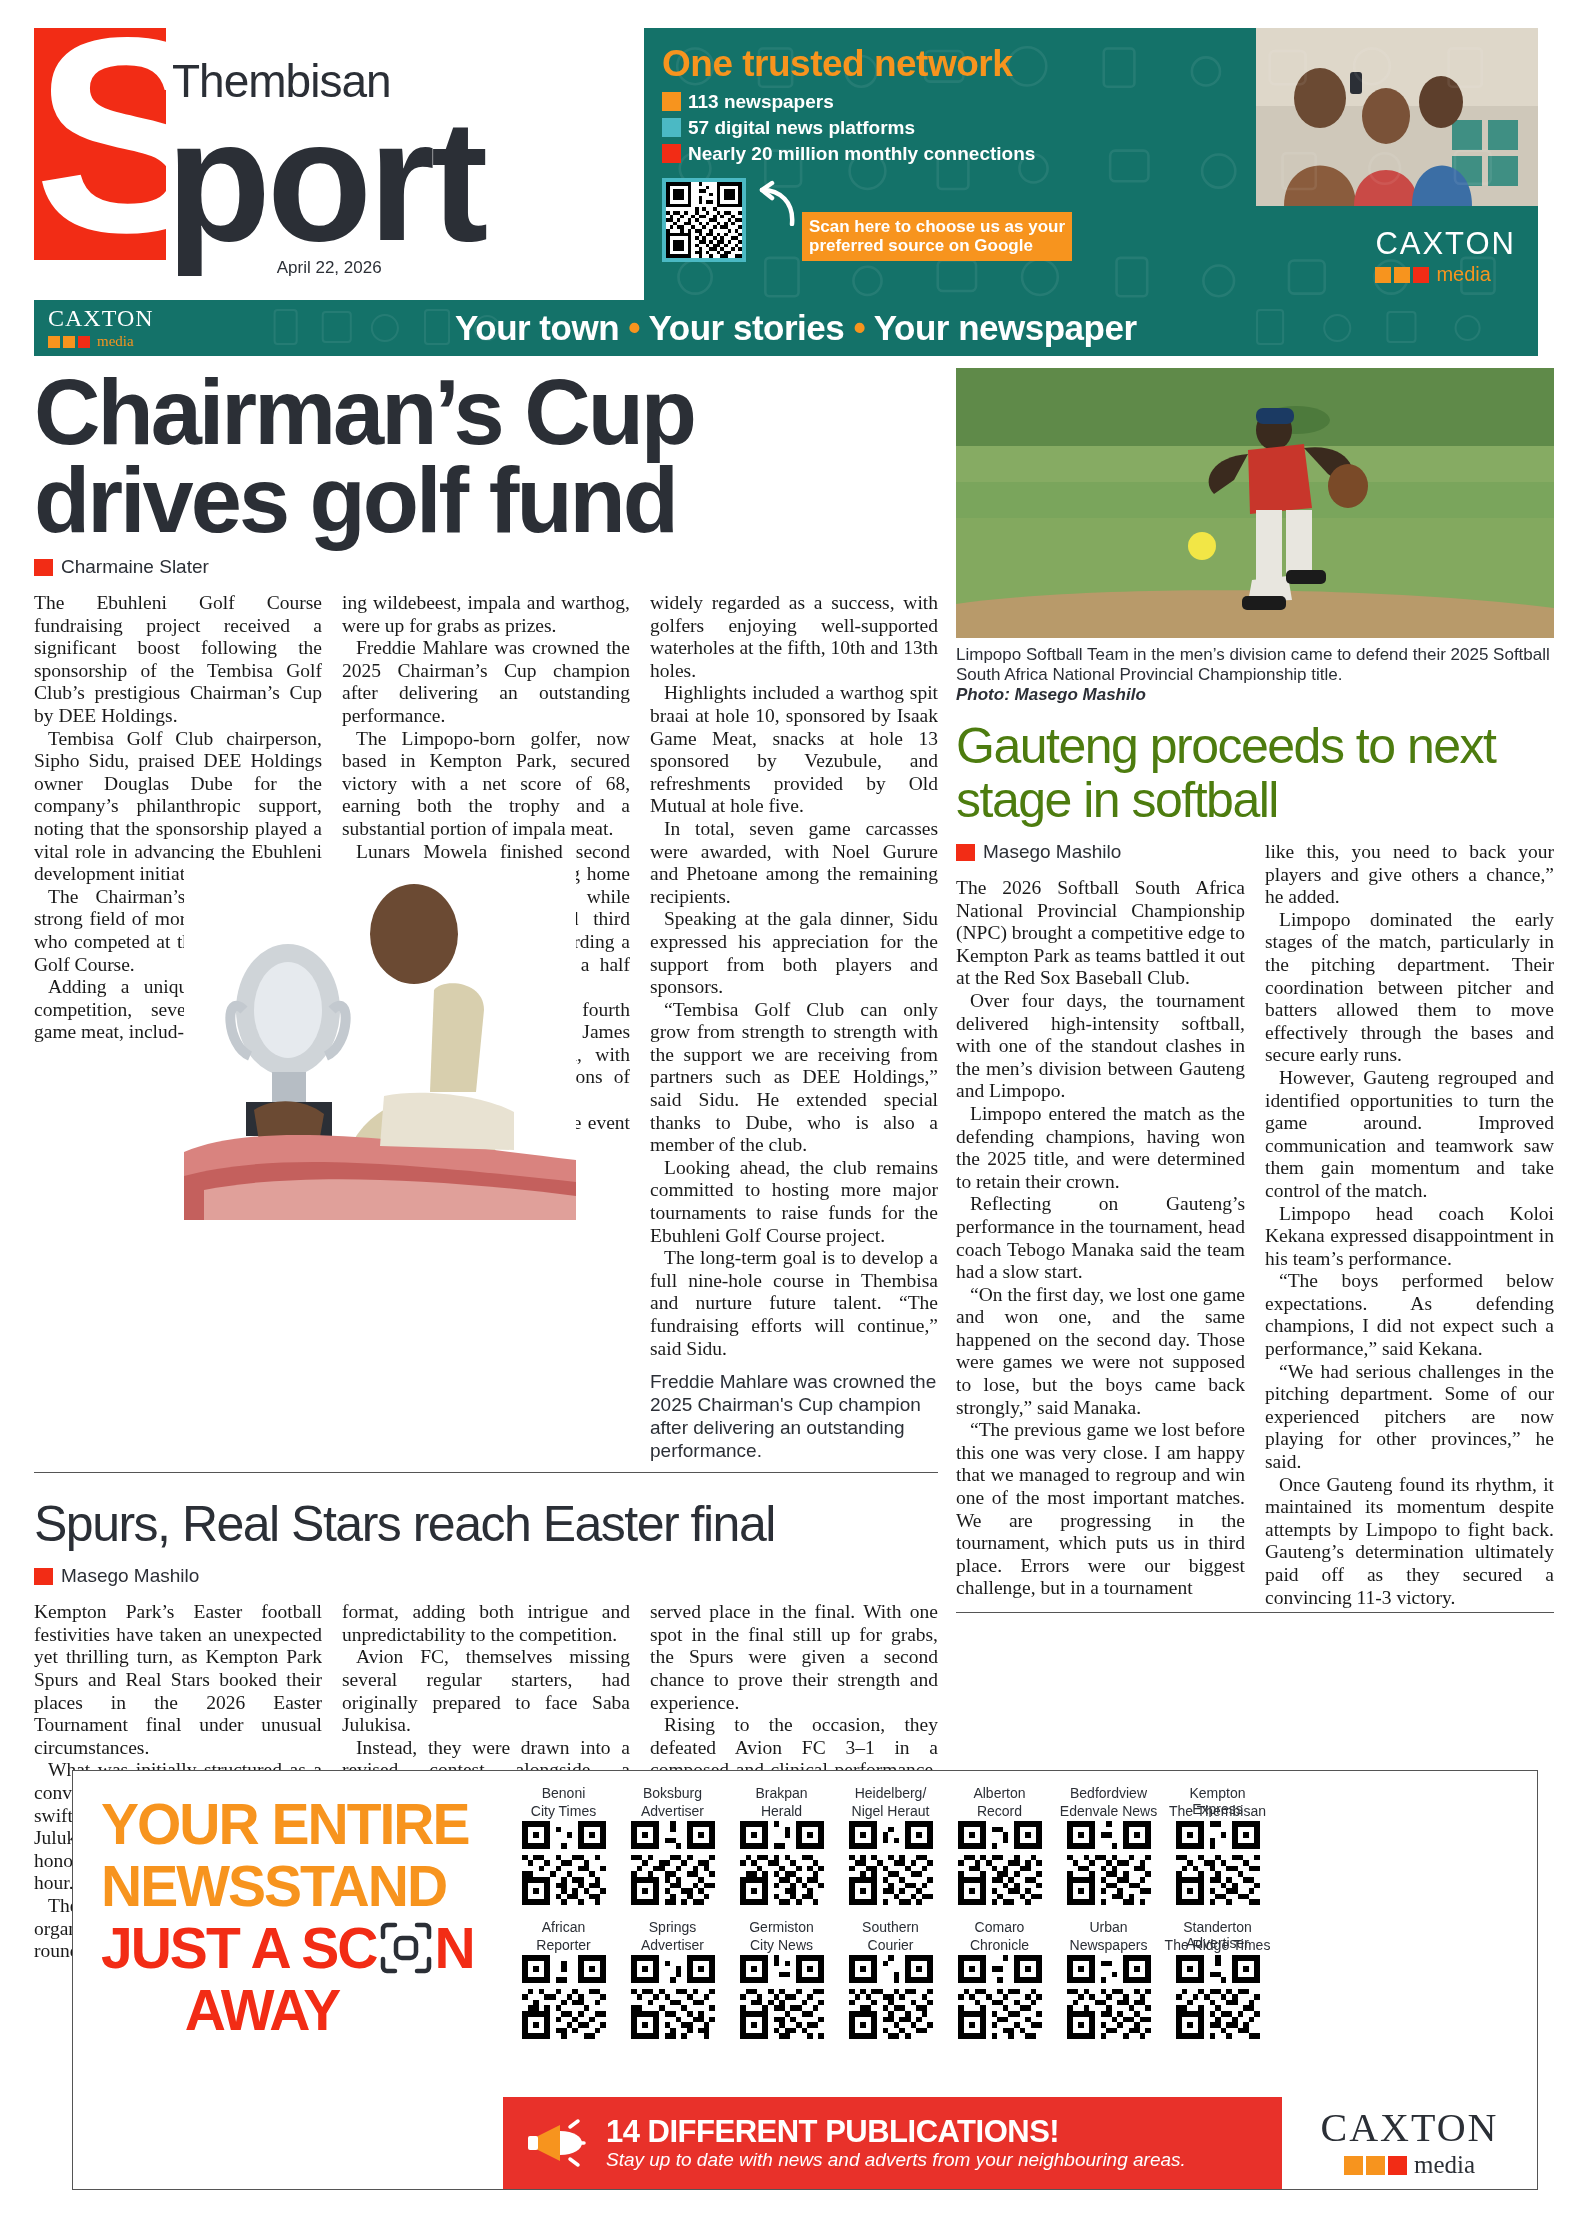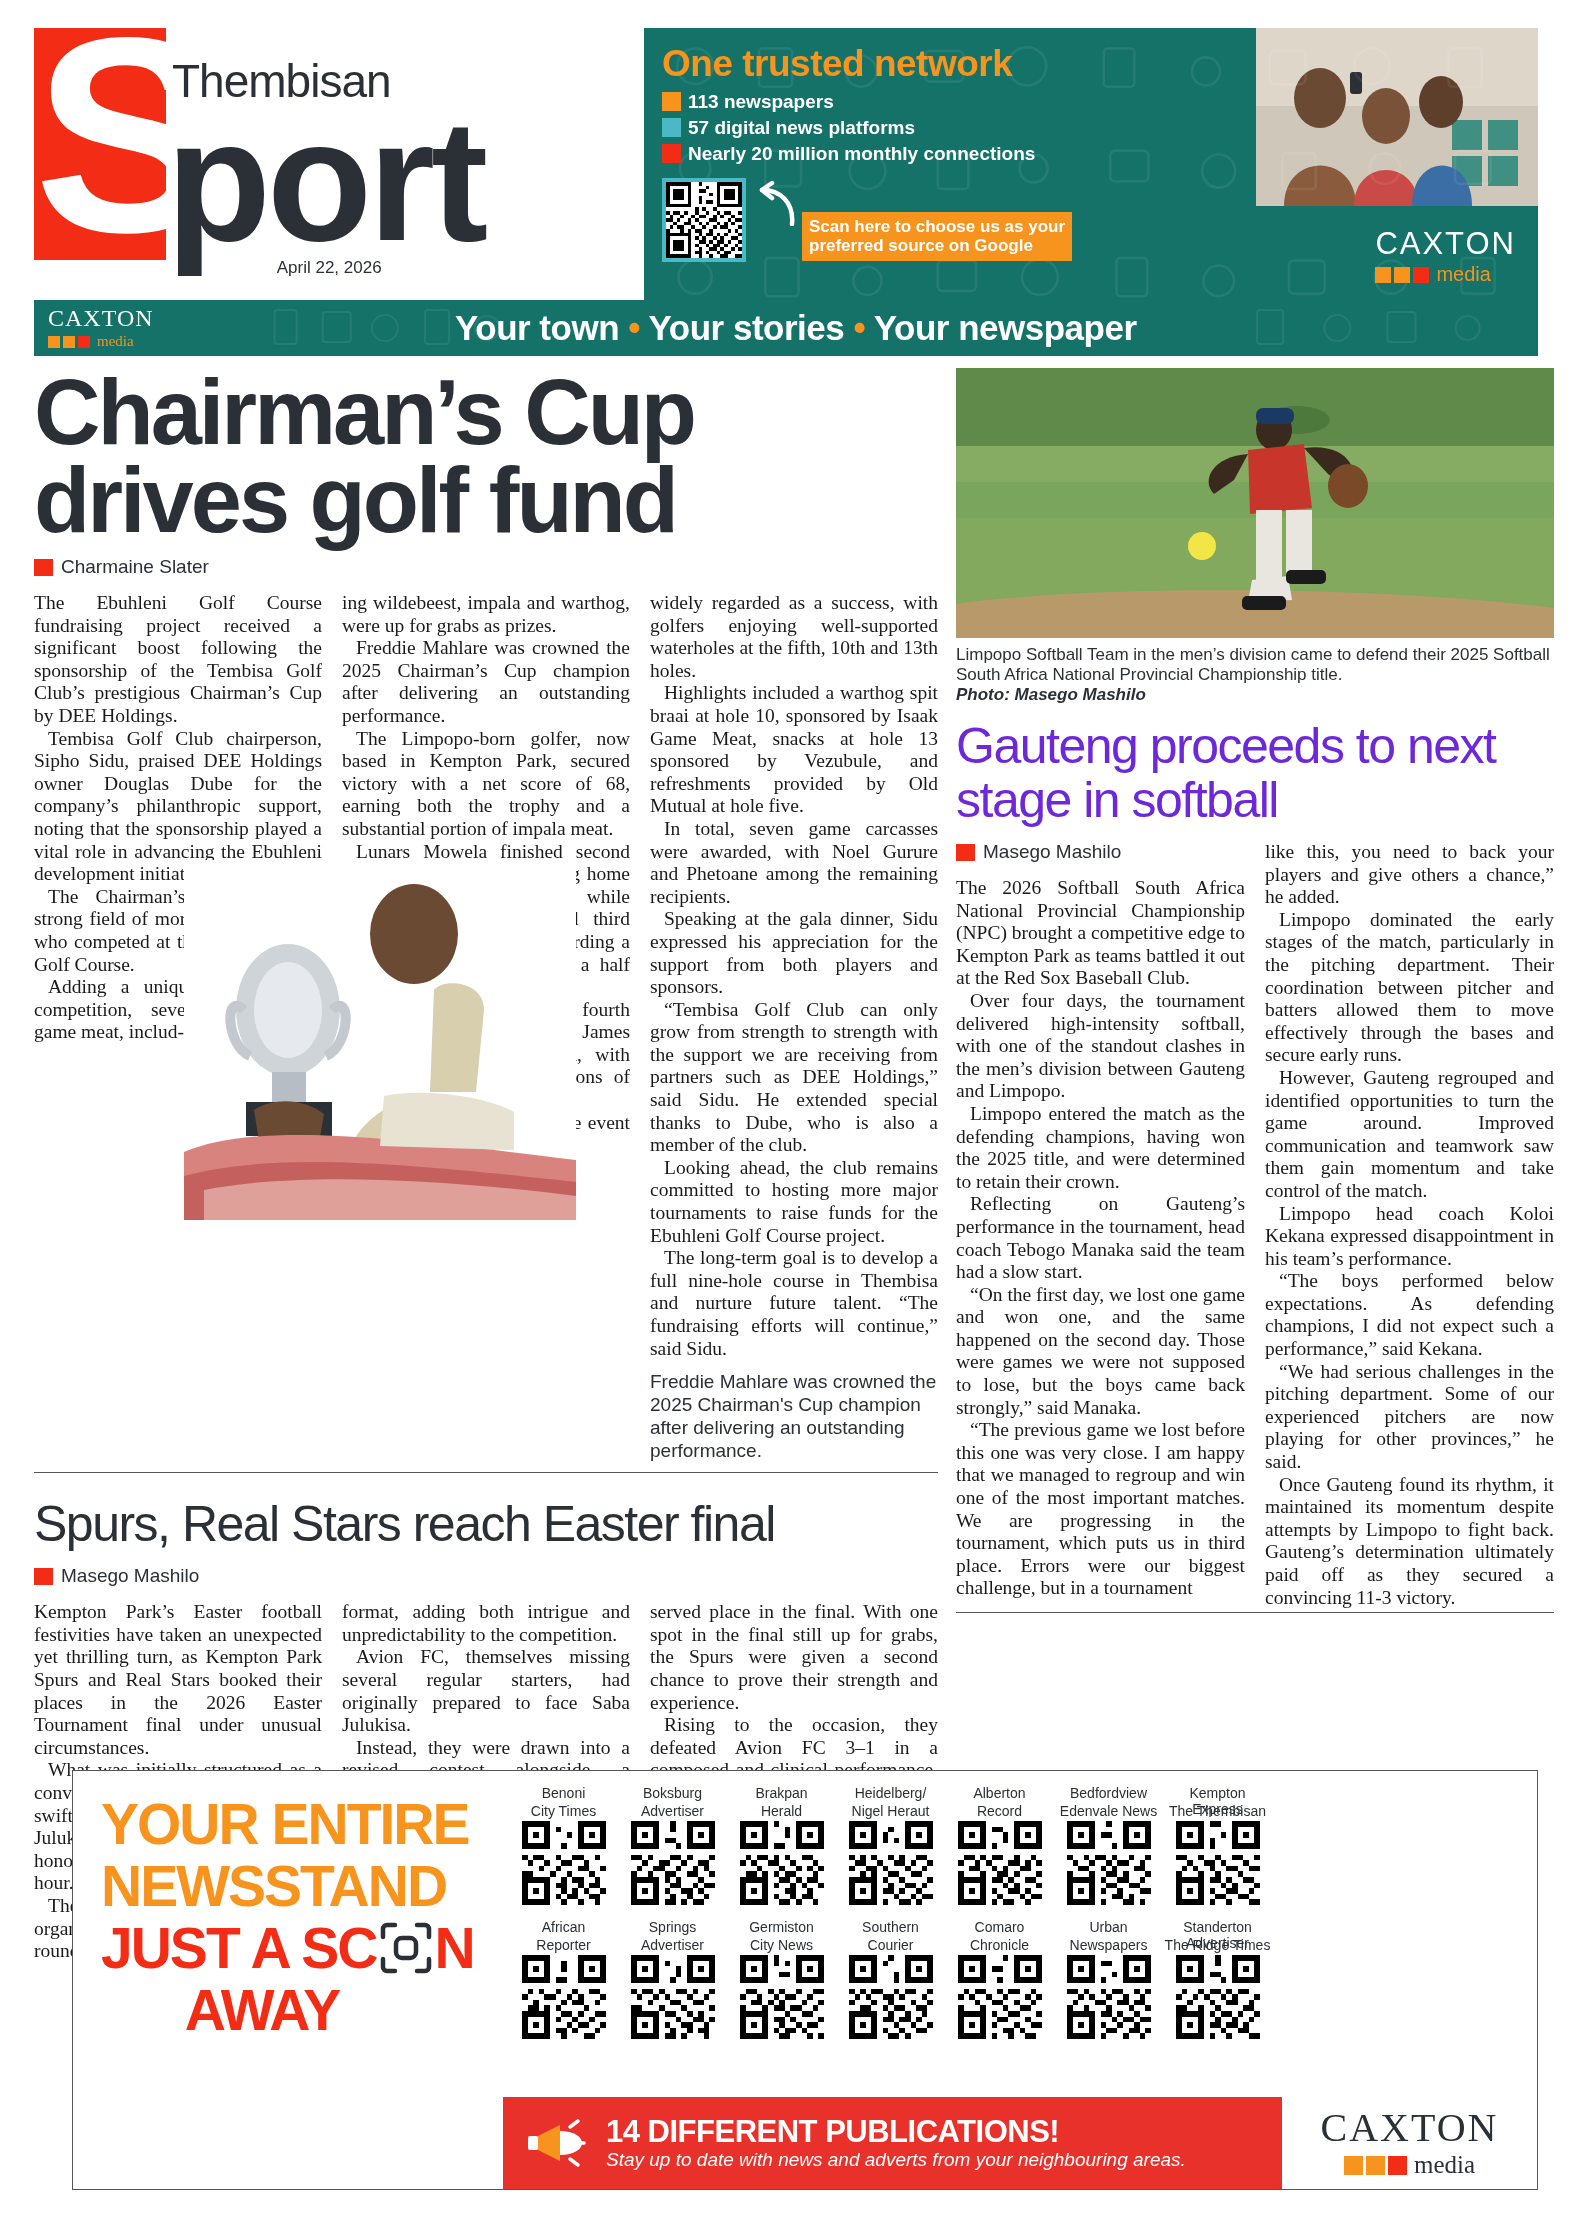--- a/index.html
+++ b/index.html
@@ -130,21 +130,21 @@
 
   
   .rphoto { width: 598px; height: 270px; overflow: hidden; background: #6e9e52; }
   .caption {
     font-family: "Liberation Sans", sans-serif; font-size: 17px; line-height: 20px;
     color: #2b2f36; margin-top: 7px;
   }
   .caption .credit { font-style: italic; font-weight: bold; display: block; }
   .headline2 {
     font-family: "Liberation Sans", sans-serif; font-weight: normal;
-    color: #6d28d9; font-size: 50px; line-height: 54px; letter-spacing: -1.5px;
+    color: #4d7c0f; font-size: 50px; line-height: 54px; letter-spacing: -1.5px;
     margin-top: 14px; margin-bottom: 14px;
   }
   .cols2 { display: flex; gap: 20px; }
   .col2 { width: 289px; }
 
   hr.rule { border: none; border-top: 1.5px solid #555; margin: 10px 0 4px 0; }
   hr.rule2 { border: none; border-top: 1.5px solid #555; margin: 3px 0 12px 0; }
 
   
   .headline3 {

